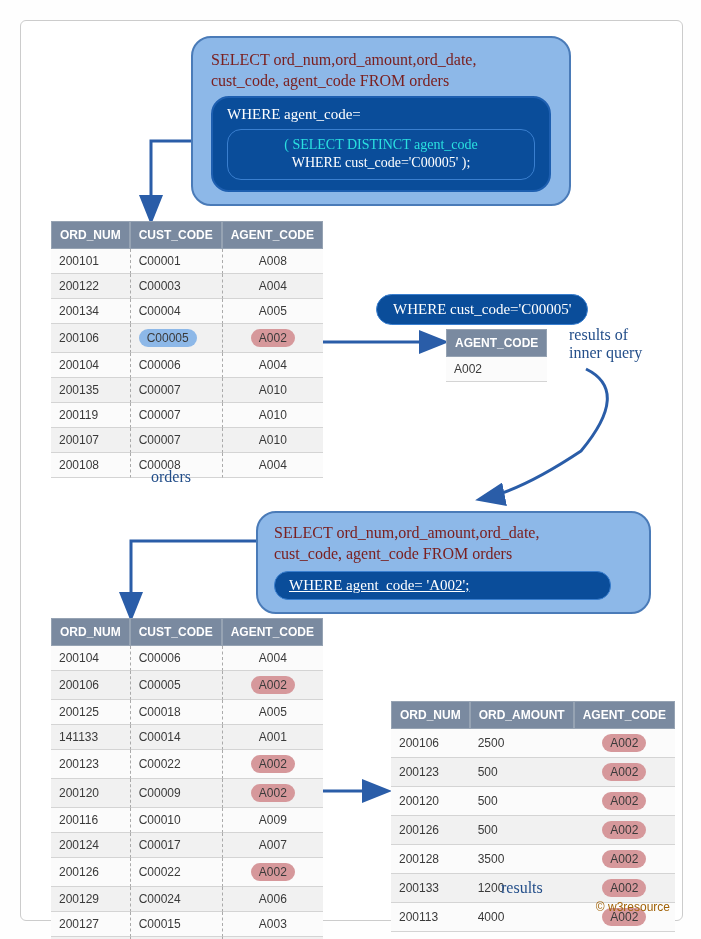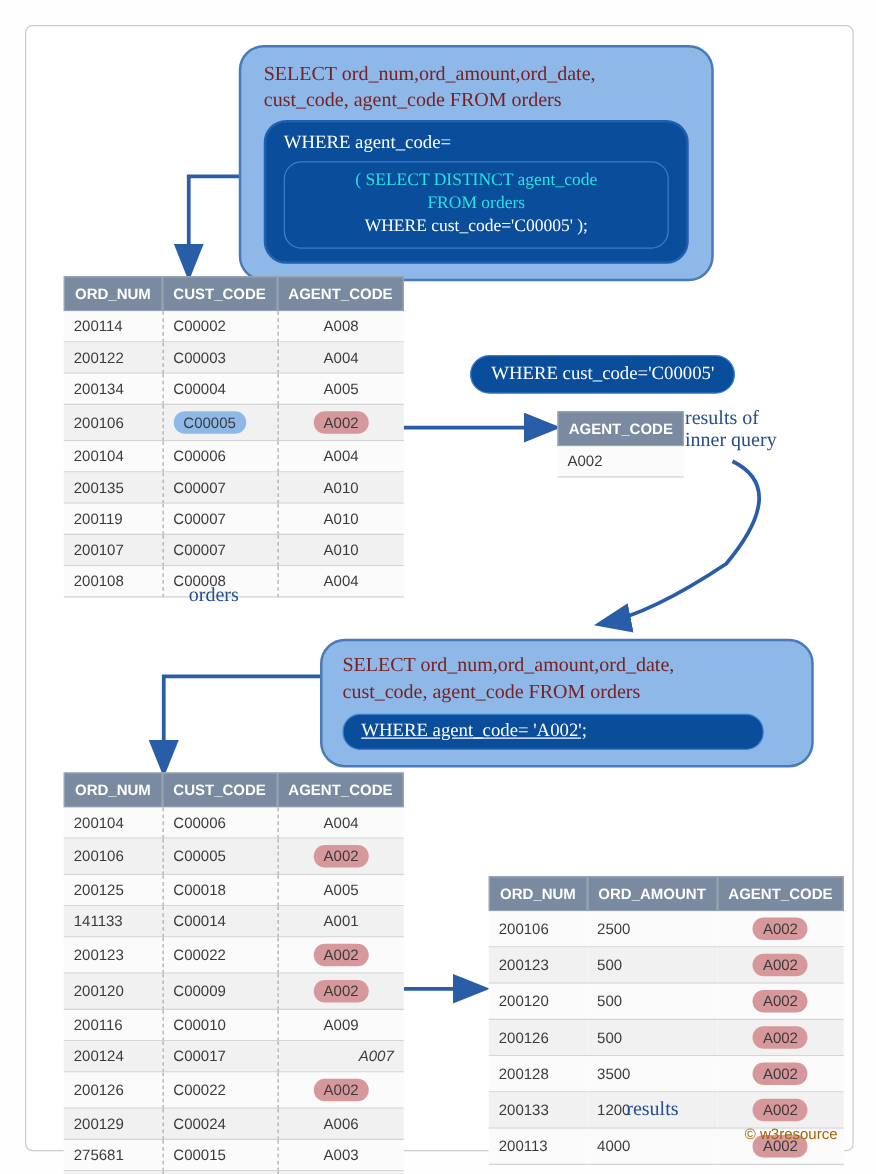--- a/index.html
+++ b/index.html
@@ -86,21 +86,21 @@
     margin-top: 6px;
     display: inline-block;
     width: 94%;
     box-sizing: border-box;
     text-decoration: underline;
   }
 
   
   .where-cust-pill {
     position: absolute;
-    top: 263px;
+    top: 273px;
     left: 355px;
     background: #0a4d9a;
     border: 1px solid #3a7fcf;
     border-radius: 18px;
     padding: 6px 16px;
     color: #fff;
     font-size: 15px;
     font-family: Liberation Serif, serif;
   }
 
@@ -205,41 +205,40 @@
     <path d="M 300 770 L 365 770" stroke="#2a5da8" stroke-width="3" fill="none" marker-end="url(#arrowhead)"></path>
   </svg>
 
   <div class="query-box-main">
     <div class="select-line" style="white-space:pre-line">SELECT ord_num,ord_amount,ord_date,
 cust_code, agent_code FROM orders</div>
     <div class="inner-where-box">
       <div class="where-top">WHERE agent_code=</div>
       <div class="subquery-box">
         <div><span class="cyan">( SELECT DISTINCT agent_code</span></div>
-        <div><span class="cyan">FROM orders</span></div>
         <div>WHERE cust_code='C00005' );</div>
       </div>
     </div>
   </div>
 
   <div class="where-cust-pill">WHERE cust_code='C00005'</div>
 
   <div class="torn-wrap" style="position:absolute; top:200px; left:30px;">
     <table class="tbl" id="orders1" style="position:relative;">
       <thead>
           <tr>
         <th>ORD_NUM</th>
         <th class="col-sep">CUST_CODE</th>
         <th class="col-sep">AGENT_CODE</th>
       </tr>
         </thead>
       <tbody>
           <tr>
-            <td>200114</td>
-            <td class="col-sep">C00002</td>
+            <td>200101</td>
+            <td class="col-sep">C00001</td>
             <td class="col-sep" style="text-align: center;">A008</td>
           </tr>
           <tr>
             <td>200122</td>
             <td class="col-sep">C00003</td>
             <td class="col-sep" style="text-align: center;">A004</td>
           </tr>
           <tr>
             <td>200134</td>
             <td class="col-sep">C00004</td>
@@ -285,21 +284,21 @@
         <tr>
           <th>AGENT_CODE</th>
         </tr>
       </thead>
     <tbody>
         <tr>
           <td>A002</td>
         </tr>
       </tbody>
   </table>
-  <div class="label" style="top:305px; left:527px; white-space:pre-line;">results of
+  <div class="label" style="top:305px; left:548px; white-space:pre-line;">results of
 inner query</div>
 
   <div class="query-box-2">
     <div class="select-line" style="white-space:pre-line">SELECT ord_num,ord_amount,ord_date,
 cust_code, agent_code FROM orders</div>
     <div class="where-pill-2">WHERE agent_code= 'A002';</div>
   </div>
 
   <div class="torn-wrap" style="position:absolute; top:597px; left:30px;">
     <table class="tbl" id="orders2" style="position:relative;">
@@ -342,34 +341,34 @@
             <td class="col-sep" style="text-align: center;"><span class="hl-red">A002</span></td>
           </tr>
           <tr>
             <td>200116</td>
             <td class="col-sep">C00010</td>
             <td class="col-sep" style="text-align: center;">A009</td>
           </tr>
           <tr>
             <td>200124</td>
             <td class="col-sep">C00017</td>
-            <td class="col-sep" style="text-align: right; font-style: italic;">A007</td>
+            <td class="col-sep" style="text-align: center;">A007</td>
           </tr>
           <tr>
             <td>200126</td>
             <td class="col-sep">C00022</td>
             <td class="col-sep" style="text-align: center;"><span class="hl-red">A002</span></td>
           </tr>
           <tr>
             <td>200129</td>
             <td class="col-sep">C00024</td>
             <td class="col-sep" style="text-align: center;">A006</td>
           </tr>
           <tr>
-            <td>275681</td>
+            <td>200127</td>
             <td class="col-sep">C00015</td>
             <td class="col-sep" style="text-align: center;">A003</td>
           </tr>
           <tr>
             <td>200128</td>
             <td class="col-sep">C00009</td>
             <td class="col-sep" style="text-align: center;"></td>
           </tr>
         </tbody>
     </table>

